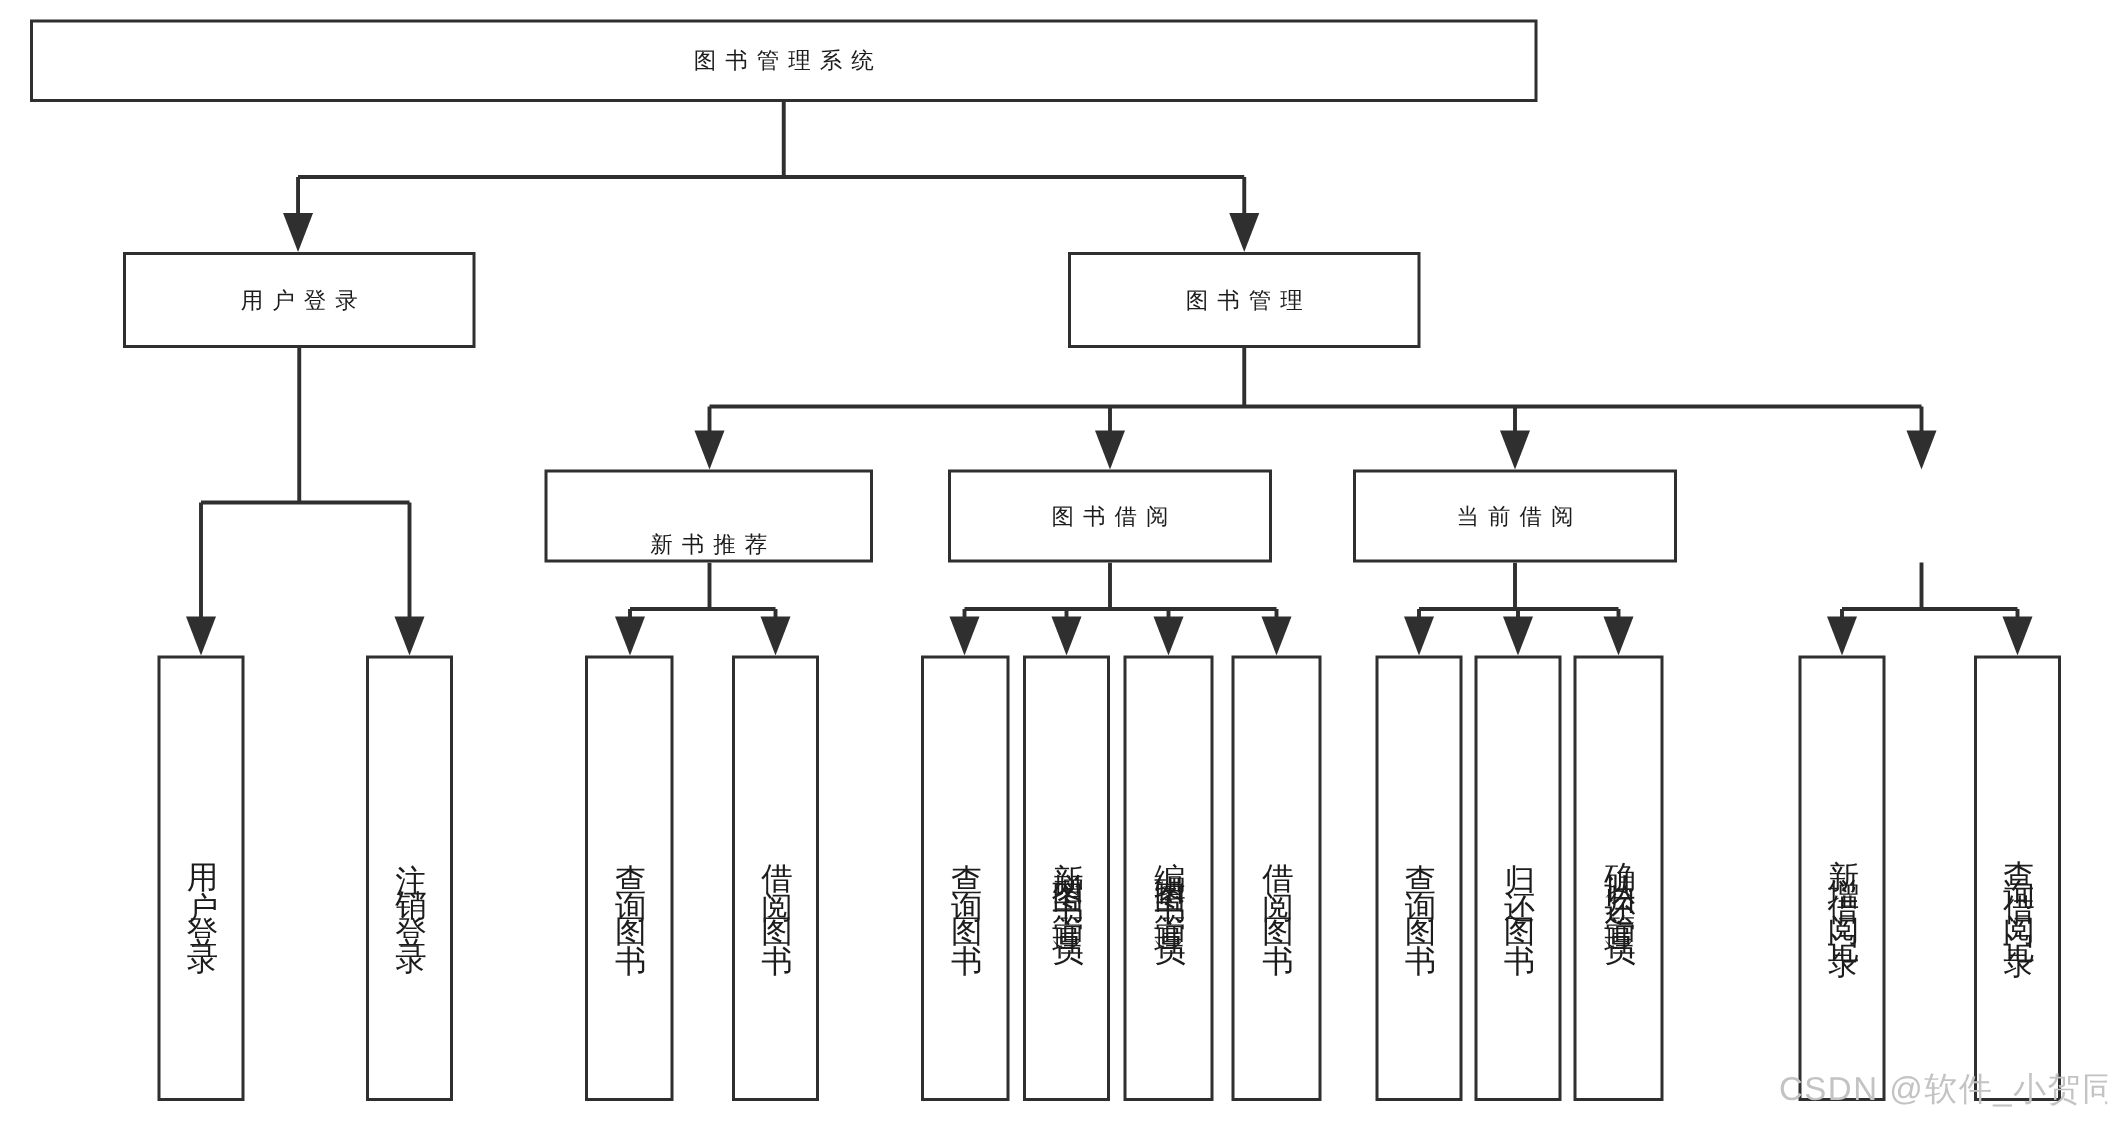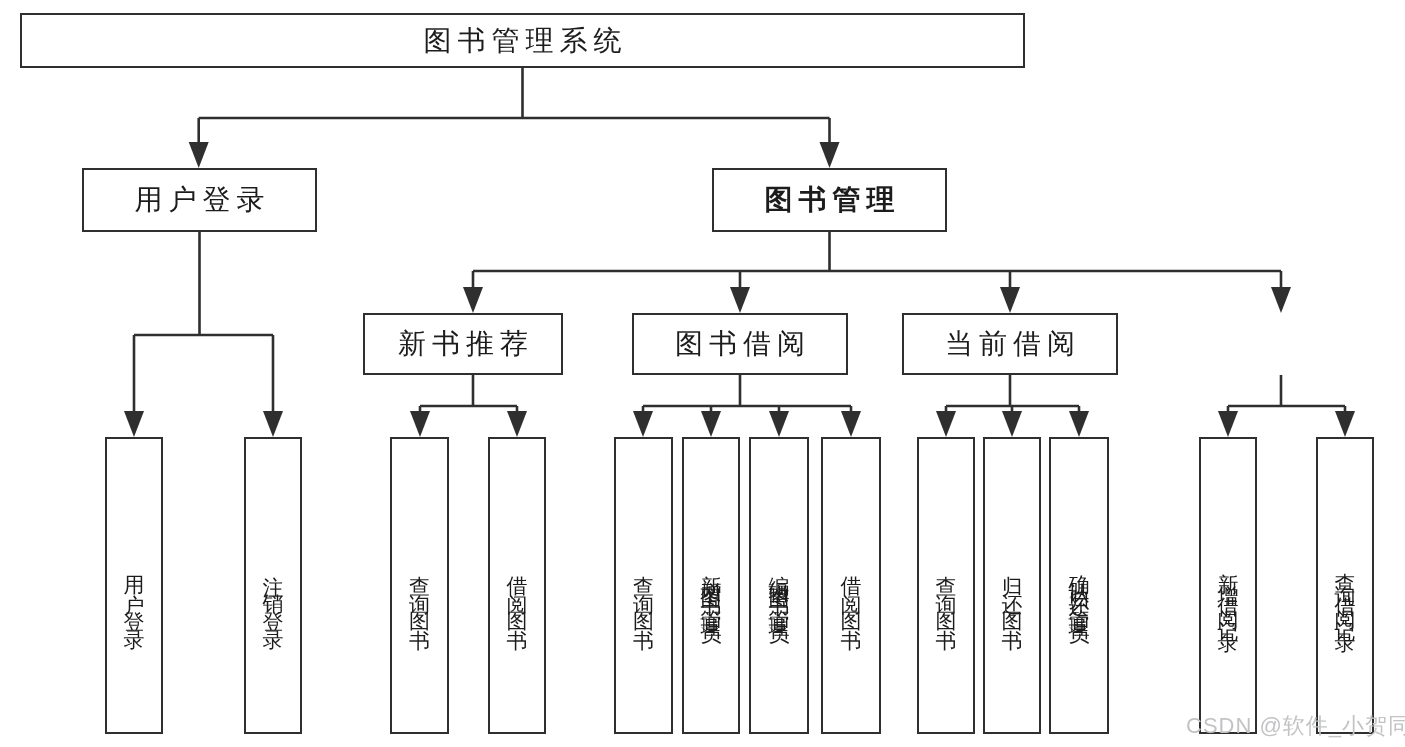--- a/index.html
+++ b/index.html
@@ -21,21 +21,21 @@
   .wires polygon{fill:var(--line);stroke:none;}
   .box{
     position:absolute;z-index:2;
     box-sizing:border-box;
     background:#fff;
     border:2.5px solid var(--line);
     display:flex;align-items:center;justify-content:center;
     color:var(--text);
   }
   .box span{display:block;}
-  .h{font-size:28px;}
+  .h{font-size:15px;}
   .h span{letter-spacing:6px;padding-left:6px;white-space:nowrap;}
   .v{font-size:21px;}
   .v span{writing-mode:vertical-rl;text-orientation:mixed;white-space:nowrap;}
   .v4 span{letter-spacing:18px;padding-top:18px;}
   .v6 span{letter-spacing:12px;padding-top:12px;}
   .v9 span{letter-spacing:7px;padding-top:7px;}
   .watermark{
     position:absolute;z-index:3;
     left:1186px;top:711px;
     font-size:22px;
@@ -78,25 +78,25 @@
     <polygon points="1335,411 1355,411 1345,437"></polygon>
   </svg>
 
   <div class="box h" style="left:20px;top:13px;width:1005px;height:55px;">
     <span>图书管理系统</span>
   </div>
 
   <div class="box h" style="left:82px;top:168px;width:235px;height:64px;">
     <span>用户登录</span>
   </div>
-  <div class="box h" style="left:712px;top:168px;width:235px;height:64px;font-weight:bold;">
+  <div class="box h" style="left:712px;top:168px;width:235px;height:64px;">
     <span>图书管理</span>
   </div>
 
-  <div class="box h" style="left:363px;top:313px;width:200px;height:62px;">
+  <div class="box h" style="left:363px;top:313px;width:219px;height:62px;align-items:flex-end;">
     <span>新书推荐</span>
   </div>
   <div class="box h" style="left:632px;top:313px;width:216px;height:62px;">
     <span>图书借阅</span>
   </div>
   <div class="box h" style="left:902px;top:313px;width:216px;height:62px;">
     <span>当前借阅</span>
   </div>
 
   <div class="box v v4" style="left:105px;top:437px;width:58px;height:297px;">

